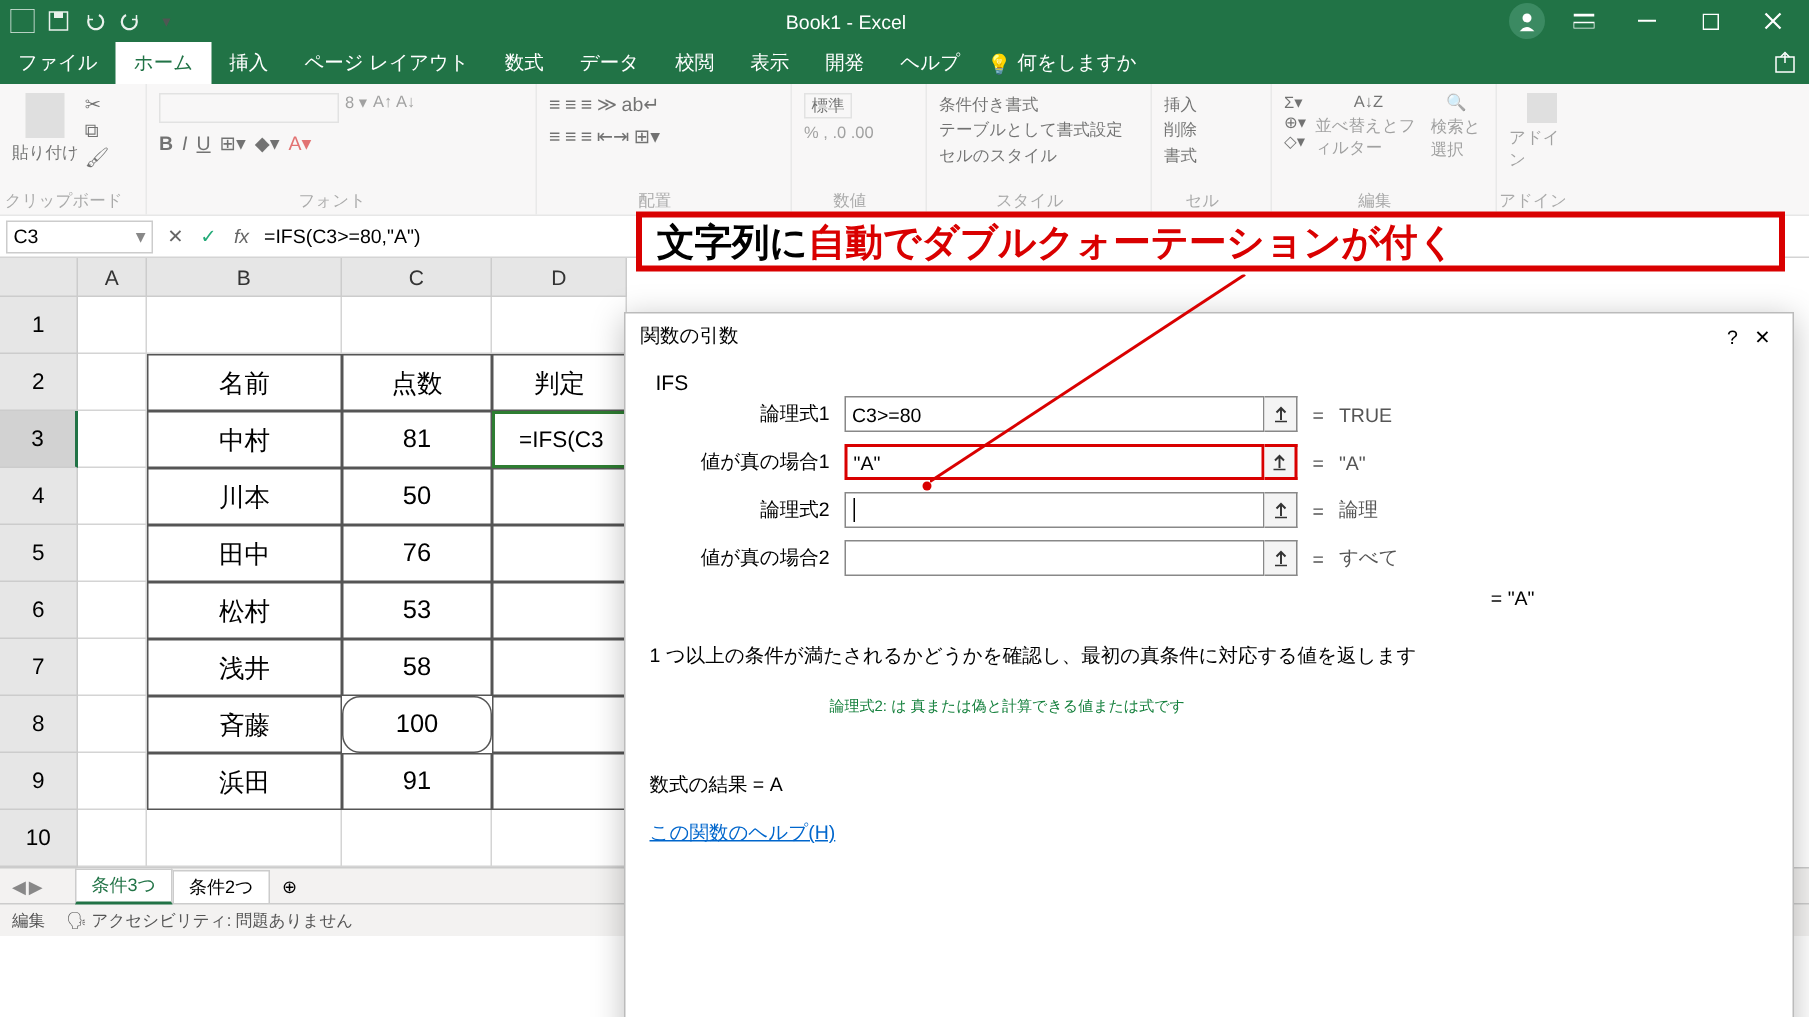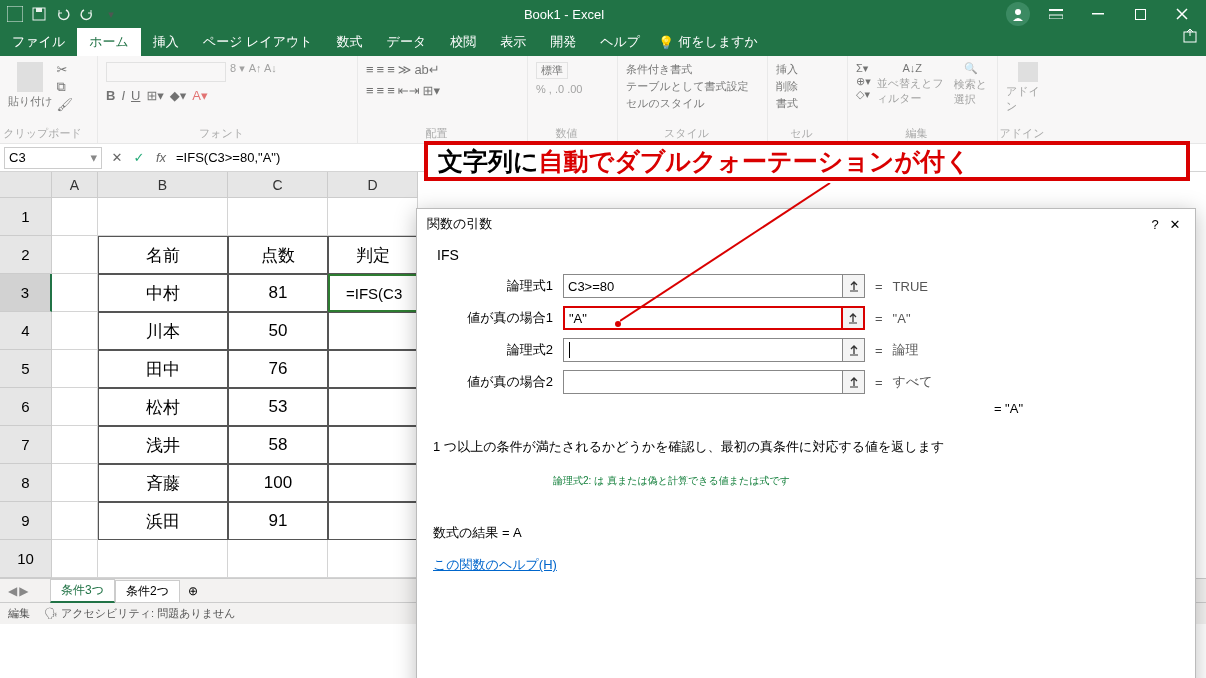--- a/index.html
+++ b/index.html
@@ -4,21 +4,21 @@
 <style>
 *{box-sizing:border-box;margin:0;padding:0;font-family:"Meiryo","Yu Gothic",sans-serif}
 body{width:1206px;height:678px;background:#fff;overflow:hidden;position:relative;font-size:13px}
 .titlebar{height:28px;background:#217346;display:flex;align-items:center;color:#fff;padding:0 4px}
 .qat{display:flex;gap:2px;align-items:center}
 .qat .ic{width:22px;height:22px;display:flex;align-items:center;justify-content:center;opacity:.9}
 .title-center{flex:1;text-align:center;font-size:13px}
 .win-btns{display:flex;gap:2px;align-items:center}
 .win-btns .wb{width:40px;height:24px;display:flex;align-items:center;justify-content:center}
 .avatar{width:24px;height:24px;border-radius:50%;background:#3b8a62;display:flex;align-items:center;justify-content:center;margin-right:6px}
-.tabs{height:28px;background:#217346;display:flex;color:#fff;font-size:13px}
+.tabs{height:28px;background:#217346;display:flex;align-items:center;color:#fff;font-size:13px}
 .tab{padding:0 12px;height:28px;display:flex;align-items:center}
 .tab.active{background:#fff;color:#217346}
 .tellme{display:flex;align-items:center;gap:4px;margin-left:6px}
 .share{margin-left:auto;margin-right:8px}
 .ribbon{height:88px;background:#f3f2f1;border-bottom:1px solid #d4d4d4;display:flex;opacity:.55}
 .grp{border-right:1px solid #d8d8d8;padding:2px 8px 16px;display:flex;flex-direction:column;justify-content:space-between;position:relative}
 .grp-label{font-size:11px;color:#666;text-align:center;position:absolute;bottom:2px;left:0;right:12px}
 .grp-body{display:flex;gap:4px;align-items:flex-start;padding-top:4px}
 .big-btn{display:flex;flex-direction:column;align-items:center;font-size:11px;gap:2px}
 .rib-ic{width:20px;height:20px;background:#999;opacity:.5}
@@ -43,21 +43,21 @@
 .st.active{border-bottom:2px solid #217346;color:#217346}
 .statusbar{height:22px;background:#f3f2f1;border-top:1px solid #ccc;display:flex;align-items:center;font-size:11px;padding:0 8px;gap:14px;color:#555}
 .callout{position:absolute;top:141px;left:424px;width:766px;height:40px;border:4px solid #d90000;background:#fff;display:flex;align-items:center;padding-left:10px;font-size:25px;font-weight:700;z-index:10}
 .callout .red{color:#d90000}
 .callout-line{position:absolute;top:183px;left:620px;width:230px;height:140px;z-index:9;pointer-events:none}
 .dlg{position:absolute;top:208px;left:416px;width:780px;height:532px;background:#fff;border:1px solid #bbb;box-shadow:0 4px 20px rgba(0,0,0,.25);z-index:8}
 .dlg-title{height:30px;display:flex;align-items:center;padding:0 10px;font-size:13px}
 .dlg-title .sp{flex:1}
 .dlg-title .x{width:20px;text-align:center}
 .dlg-body{padding:8px 16px;font-size:13px}
-.fn-name{font-size:14px;margin-bottom:10px;margin-left:4px}
+.fn-name{font-size:14px;margin-left:4px}
 .arg-row{display:flex;align-items:center;margin-bottom:6px;height:26px}
 .arg-lbl{width:130px;text-align:right;padding-right:10px;font-size:13px}
 .arg-in{width:280px;height:24px;border:1px solid #888;padding:0 4px;font-size:13px;display:flex;align-items:center}
 .arg-col{width:22px;height:24px;border:1px solid #888;border-left:none;display:flex;align-items:center;justify-content:center;background:#f4f4f4}
 .arg-eq{padding:0 10px;color:#555}
 .arg-res{color:#555}
 .arg-row.hl .arg-in,.arg-row.hl .arg-col{border:2px solid #d90000}
 .arg-row.hl .arg-col{border-left:none}
 .desc1{margin-top:22px;font-size:13px}
 .desc2{margin:18px 0 0 120px;font-size:10px;color:#15803d}
@@ -325,21 +325,21 @@
         <div class="rh">7</div>
         <div class="cell" style="width: 46px;"></div>
         <div class="cell bord" style="width: 130px;">浅井</div>
         <div class="cell bord" style="width: 100px;">58</div>
         <div class="cell bord" style="width: 90px;"></div>
       </div>
       <div class="rw">
         <div class="rh">8</div>
         <div class="cell" style="width: 46px;"></div>
         <div class="cell bord" style="width: 130px;">斉藤</div>
-        <div class="cell bord" style="width: 100px;">100</div>
+        <div class="cell bord" style="width: 100px; border-radius: 12px;">100</div>
         <div class="cell bord" style="width: 90px;"></div>
       </div>
       <div class="rw">
         <div class="rh">9</div>
         <div class="cell" style="width: 46px;"></div>
         <div class="cell bord" style="width: 130px;">浜田</div>
         <div class="cell bord" style="width: 100px;">91</div>
         <div class="cell bord" style="width: 90px;"></div>
       </div>
       <div class="rw">

